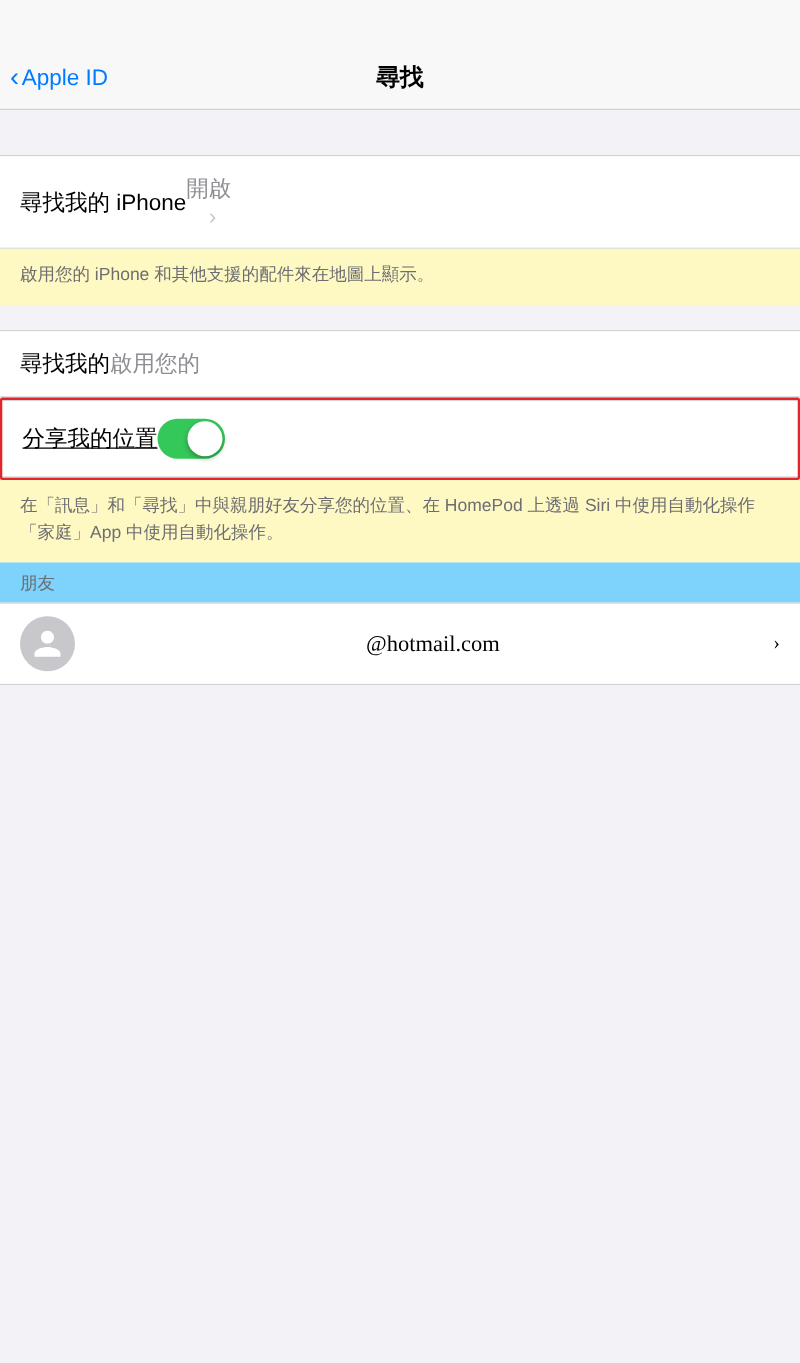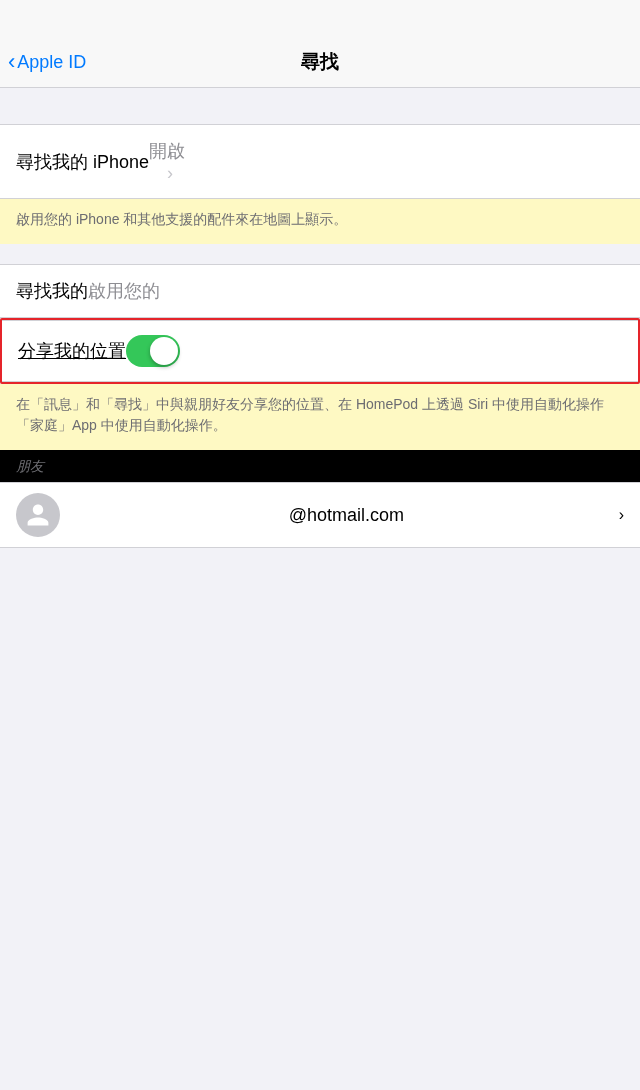--- a/index.html
+++ b/index.html
@@ -106,23 +106,22 @@
       color: #6d6d72;
       line-height: 1.5;
       background-color: #fef9c3;
     }
 
     
     .section-header {
       padding: 8px 16px 6px 16px;
       font-size: 14px;
       color: #6d6d72;
-      background-color: #000000;
+      background-color: #7dd3fc;
       text-transform: none;
-      font-style: italic;
     }
 
     
     .toggle-container {
       position: relative;
       width: 54px;
       height: 32px;
     }
 
     .toggle-track {
@@ -169,20 +168,21 @@
       width: 26px;
       height: 26px;
       fill: #fff;
     }
 
     .friend-row {
       display: flex;
       align-items: center;
       padding: 10px 16px;
       background-color: #fff;
+      font-family: Liberation Serif, serif;
     }
 
     .friend-email {
       font-size: 18px;
       color: #000;
       flex: 1;
       text-align: center;
     }
 
     .bottom-area {

